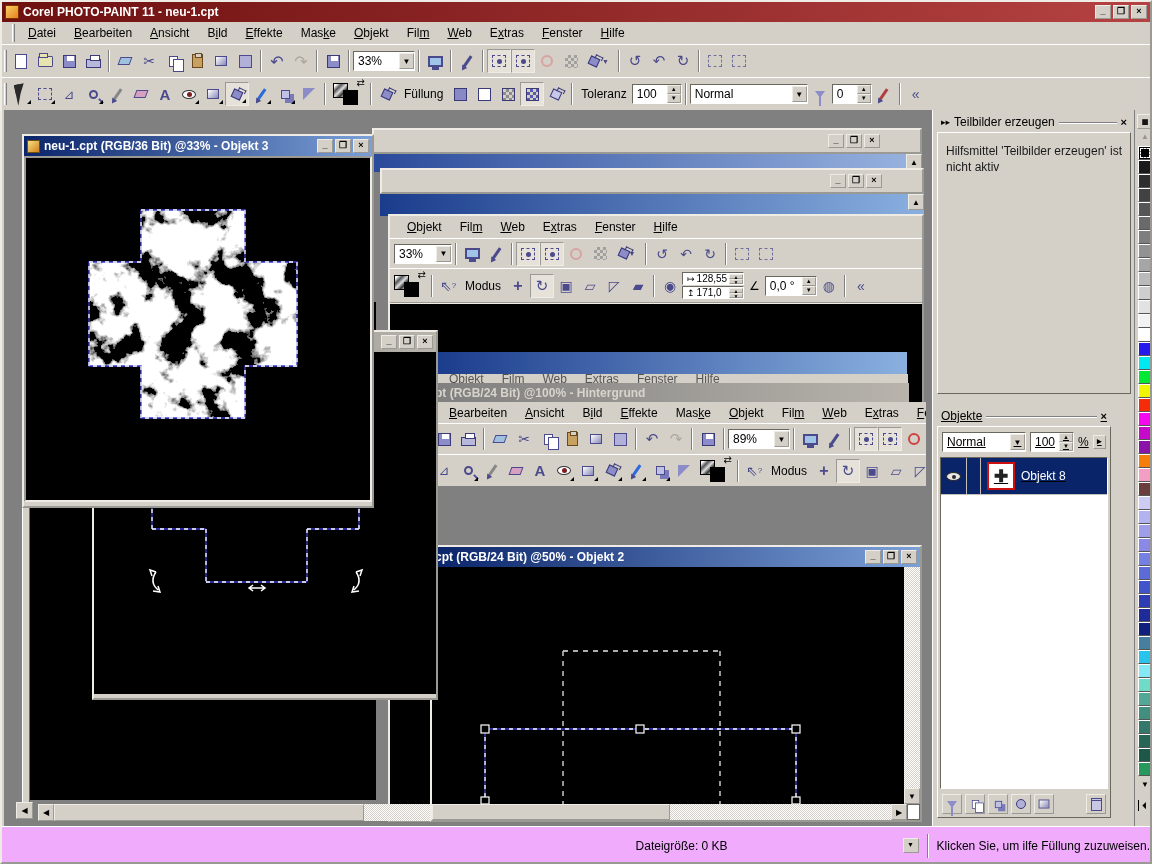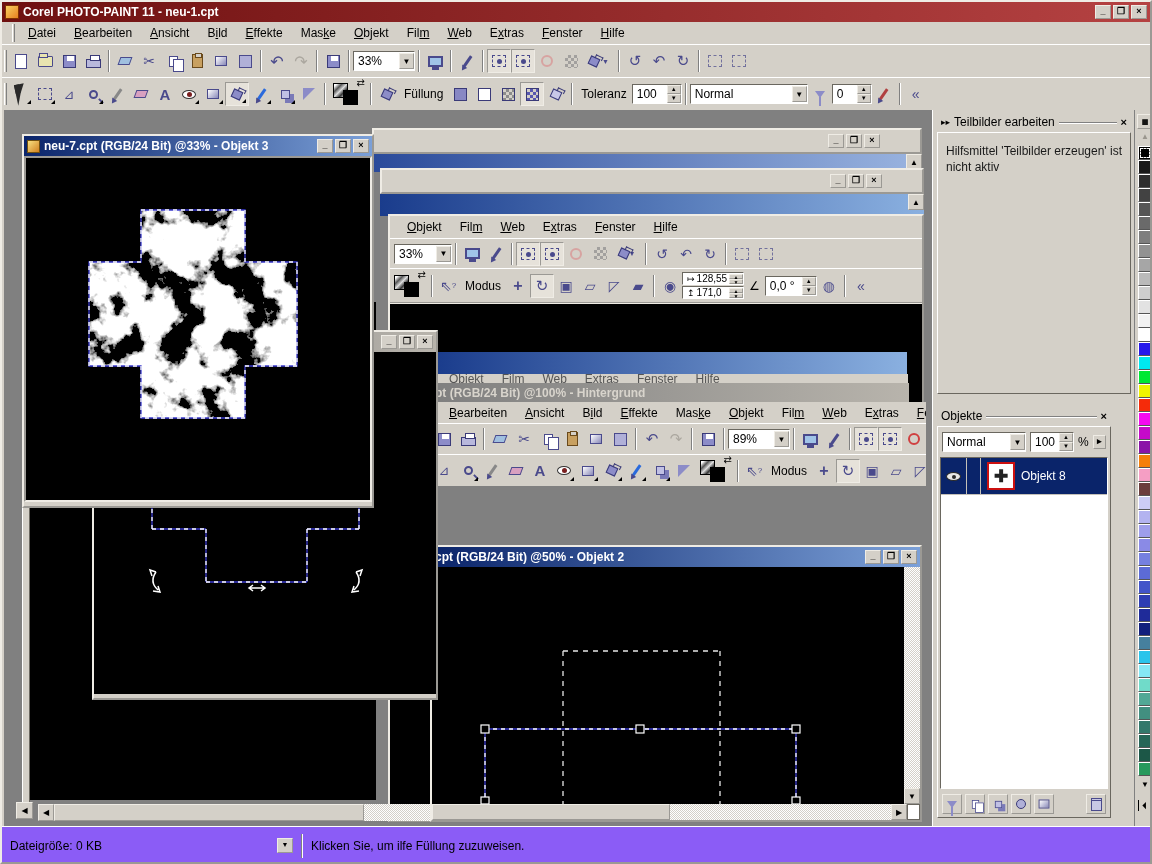--- a/index.html
+++ b/index.html
@@ -644,21 +644,21 @@
             <path d="M62,220 q-7,10 2,18 M64,234 l2,6 -7,-1 M62,220 l-6,-2 2,6"></path>
             <path d="M262,220 q7,10 -2,18 M260,234 l-2,6 7,-1 M262,220 l6,-2 -2,6"></path>
           </g>
         </svg>
       </div>
     </div>
 
     <div class="abs raised2" style="left:18px;top:24px;width:352px;height:374px;">
       <div class="titlebar t-blue" style="height:20px;">
         <span style="width:13px;height:13px;background:linear-gradient(135deg,#f8e080,#d08020);border:1px solid #705010;margin-right:4px;flex:none;"></span>
-        <span>neu-7.cpt (RGB/24 Bit) @33% - Objekt 3</span>
+        <span>neu-1.cpt (RGB/36 Bit) @33% - Objekt 3</span>
         <span class="winbtns">
           <span class="wbtn">_</span>
           <span class="wbtn">❐</span>
           <span class="wbtn">×</span>
         </span>
       </div>
       <div style="position:relative;height:346px;background:#000;border:2px inset #efece5;">
         <svg width="344" height="340" style="position:absolute;left:0;top:0;">
           <defs>
             <filter id="clouds" x="0%" y="0%" width="100%" height="100%">
@@ -678,30 +678,30 @@
         </svg>
       </div>
     </div>
   </div>
 
   <div class="abs" style="left:930px;top:108px;width:202px;height:716px;background:#d4d0c8;border-left:1px solid #fff;">
 
     <div class="abs" style="left:4px;top:2px;width:194px;height:290px;">
       <div class="dk-head">
         <span style="font-size:9px;">▸▸</span>
-        <span style="white-space:nowrap;">Teilbilder earbeiten</span>
+        <span style="white-space:nowrap;">Teilbilder erzeugen</span>
         <span class="dk-line"></span>
         <span class="dk-x">×</span>
       </div>
       <div class="raised" style="height:262px;padding:10px 8px;color:#1a1a1a;line-height:1.35;">
         <span>Hilfsmittel 'Teilbilder erzeugen' ist nicht aktiv</span>
       </div>
     </div>
 
-    <div class="abs" style="left:4px;top:296px;width:174px;height:418px;">
+    <div class="abs" style="left:4px;top:296px;width:174px;height:418px;text-decoration:underline;">
       <div class="dk-head">
         <span style="white-space:nowrap;">Objekte</span>
         <span class="dk-line"></span>
         <span class="dk-x">×</span>
       </div>
       <div class="raised" style="height:392px;display:flex;flex-direction:column;">
         <div style="display:flex;align-items:center;gap:4px;padding:5px 4px;">
           <span class="combo" style="width:84px;">
             <span>Normal</span>
             <span class="carr">▼</span>
@@ -798,20 +798,20 @@
         <span class="swatch" style="background: rgb(66, 143, 128);"></span>
         <span class="swatch" style="background: rgb(51, 120, 107);"></span>
         <span class="swatch" style="background: rgb(38, 102, 87);"></span>
         <span class="swatch" style="background: rgb(28, 87, 71);"></span>
         <span class="swatch" style="background: rgb(39, 153, 92);"></span>
       </div>
     <div class="abs" style="left:2px;top:670px;width:16px;height:12px;text-align:center;font-size:8px;">▼</div>
     <div class="abs" style="left:2px;top:690px;width:16px;height:14px;text-align:center;font-size:10px;">⏴<span style="position:relative;left:-9px;border-left:1px solid #000;"></span></div>
   </div>
 
-  <div class="abs" style="left:0;top:824px;width:1148px;height:38px;background:#8b5cf6;border-top:1px solid #fff;display:flex;align-items:center;">
+  <div class="abs" style="left:0;top:824px;width:1148px;height:38px;background:#f0abfc;border-top:1px solid #fff;display:flex;align-items:center;justify-content:flex-end;">
     <span style="padding-left:8px;width:275px;">Dateigröße: 0 KB</span>
     <span class="wbtn" style="width:16px;height:15px;font-size:7px;line-height:12px;">▼</span>
     <span style="width:2px;height:24px;border-left:1px solid #808080;border-right:1px solid #fff;margin:0 8px;"></span>
     <span>Klicken Sie, um ilfe Füllung zuzuweisen.</span>
   </div>
 
 </div>
 
 </body></html>

